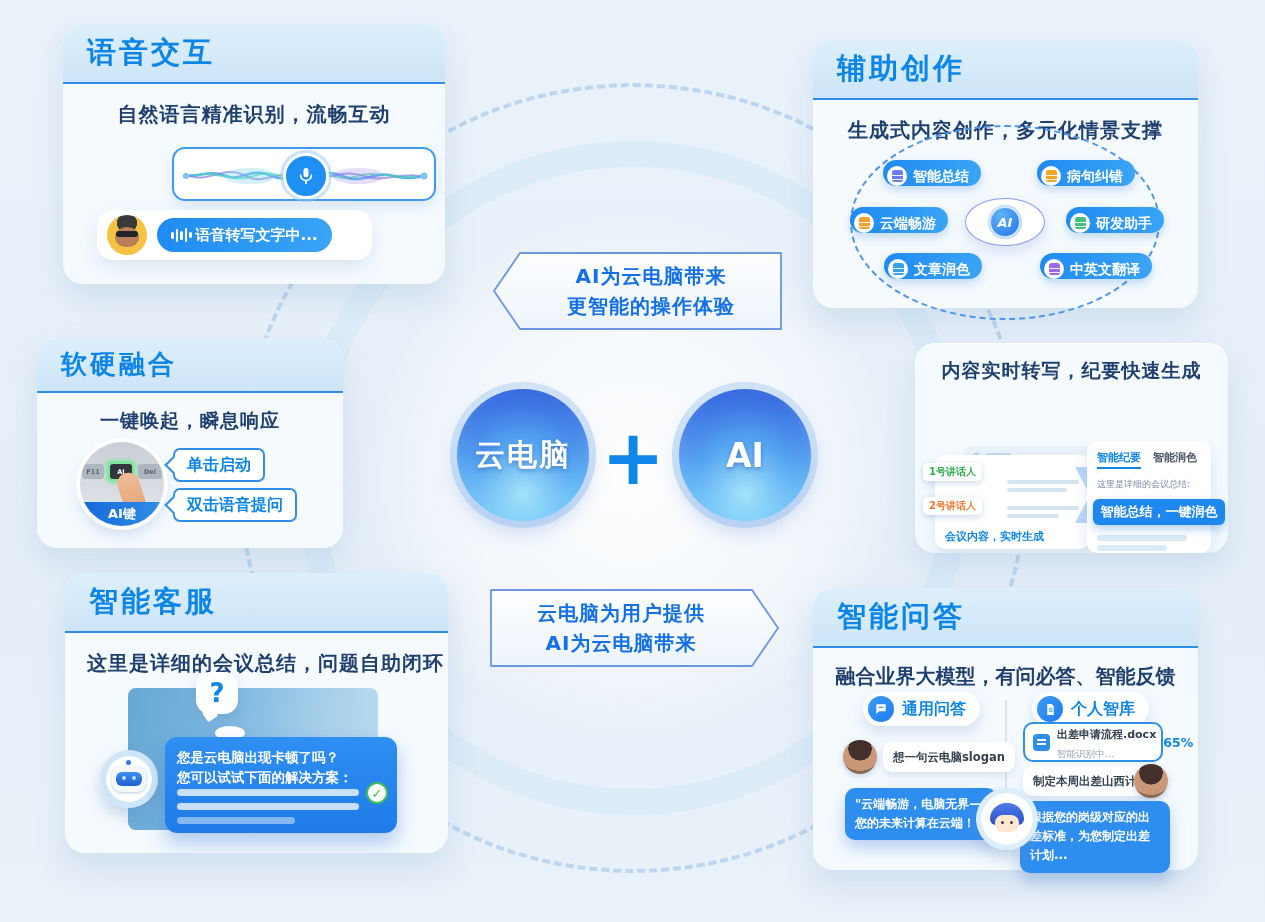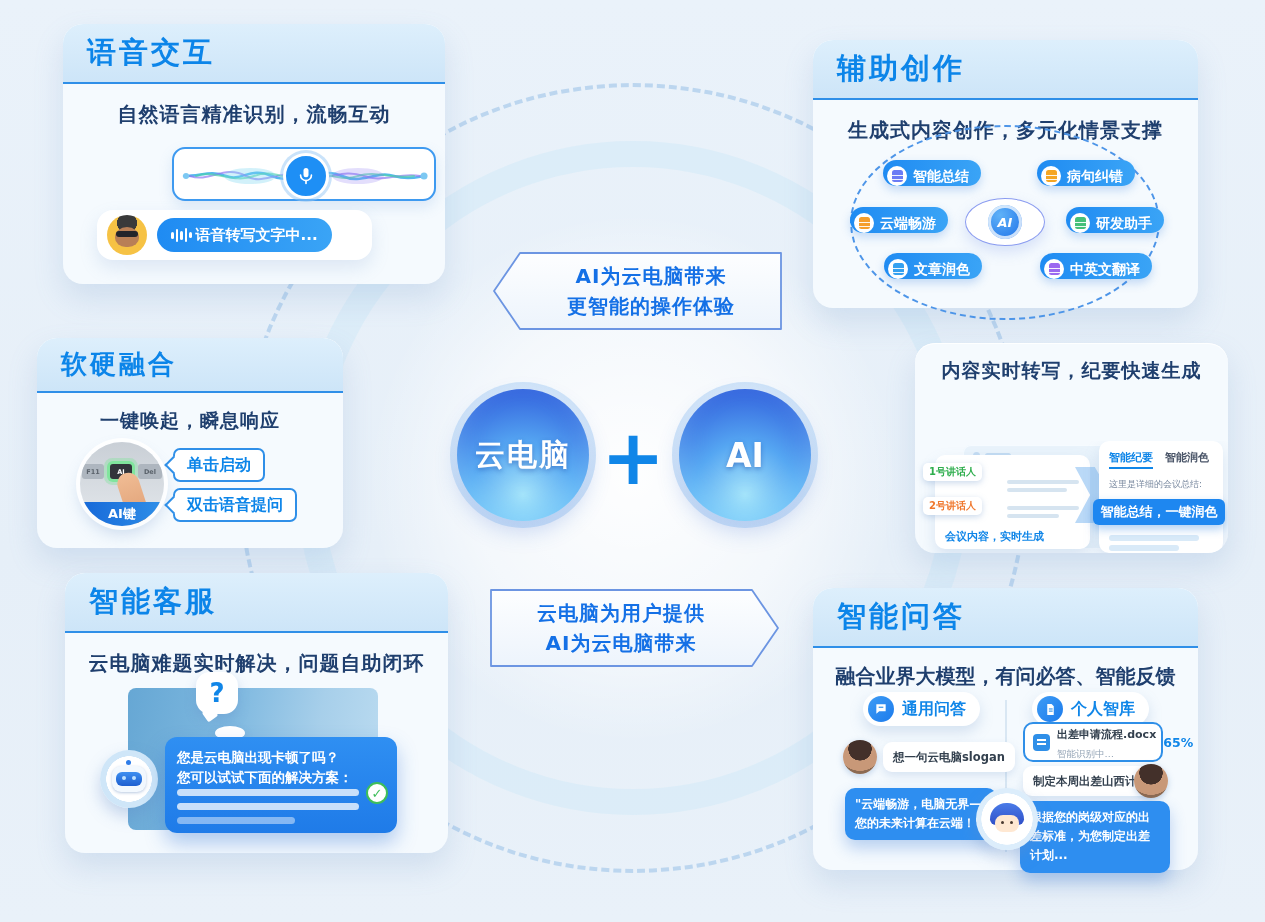--- a/index.html
+++ b/index.html
@@ -85,21 +85,21 @@
   .mt-dot { position:absolute; left:58px; top:11px; width:7px; height:7px; border-radius:50%; background:#C3DCF2; }
   .mt-bar { position:absolute; left:70px; top:12px; width:26px; height:5px; border-radius:3px; background:#C3DCF2; }
   .mt-card { position:absolute; left:20px; top:14px; width:155px; height:94px; background:#fff; border-radius:10px; box-shadow:0 8px 16px rgba(110,150,200,.22); }
   .spk { position:absolute; left:8px; height:18px; border-radius:5px; background:#fff; box-shadow:0 2px 6px rgba(110,150,200,.35);
     font-size:10px; font-weight:800; display:flex; align-items:center; padding:0 6px; }
   .spk1 { top:22px; color:#2FAE4E; } .spk2 { top:56px; color:#F0782E; }
   .mt-line { position:absolute; height:4px; border-radius:2px; background:#D6E4F0; }
   .mt-cap { position:absolute; left:30px; top:88px; width:150px; font-size:11px; font-weight:800; color:#1086E8; white-space:nowrap; }
   .mt-arrow { position:absolute; left:160px; top:26px; width:36px; height:56px; background:rgba(130,185,240,.55);
     clip-path:polygon(0 0,55% 0,100% 50%,55% 100%,0 100%,42% 50%); }
-  .mt-panel { position:absolute; left:184px; top:0px; width:124px; height:112px; background:#fff; border-radius:10px; box-shadow:0 8px 16px rgba(110,150,200,.22); padding:9px 10px; }
+  .mt-panel { position:absolute; left:172px; top:0px; width:124px; height:112px; background:#fff; border-radius:10px; box-shadow:0 8px 16px rgba(110,150,200,.22); padding:9px 10px; }
   .mt-tabs { display:flex; gap:12px; font-size:11px; font-weight:800; }
   .mt-tab-on { color:#1086E8; border-bottom:2px solid #1086E8; padding-bottom:2px; }
   .mt-tab-off { color:#4A5568; }
   .mt-hint { margin-top:9px; font-size:9px; color:#7A8AA0; white-space:nowrap; }
   .mt-pill { position:absolute; left:178px; top:58px; width:132px; height:26px; background:#1E87F0; border-radius:6px;
     color:#fff; font-size:13px; font-weight:800; display:flex; align-items:center; justify-content:center; white-space:nowrap; box-shadow:0 4px 10px rgba(30,120,220,.35); }
   .mt-pline { position:absolute; height:6px; border-radius:3px; background:#D9EAF8; }
 
   
   .sv-illus { position:absolute; left:0; top:95px; width:383px; height:185px; overflow:hidden; border-radius:0 0 20px 20px; }
@@ -307,21 +307,21 @@
         <div class="mt-pline" style="left:10px;top:104px;width:70px"></div>
       </div>
       <div class="mt-pill">智能总结，一键润色</div>
     </div>
   </div>
 
   <div class="card" id="card-service">
     <div class="card-header">
       <span class="card-title">智能客服</span>
     </div>
-    <div class="card-sub">云电脑难题实时解决，问题自助闭环</div>
+    <div class="card-sub">这里是详细的会议总结，问题自助闭环</div>
     <div class="sv-illus">
       <div class="sv-screen"></div>
       <div class="q-bubble">?</div>
       <div class="q-ellipsis"></div>
       <div class="robot1">
         <div class="robot1-head">
           <div class="robot1-visor">
               <i style="left:6px"></i>
               <i style="left:16px"></i>
             </div>

